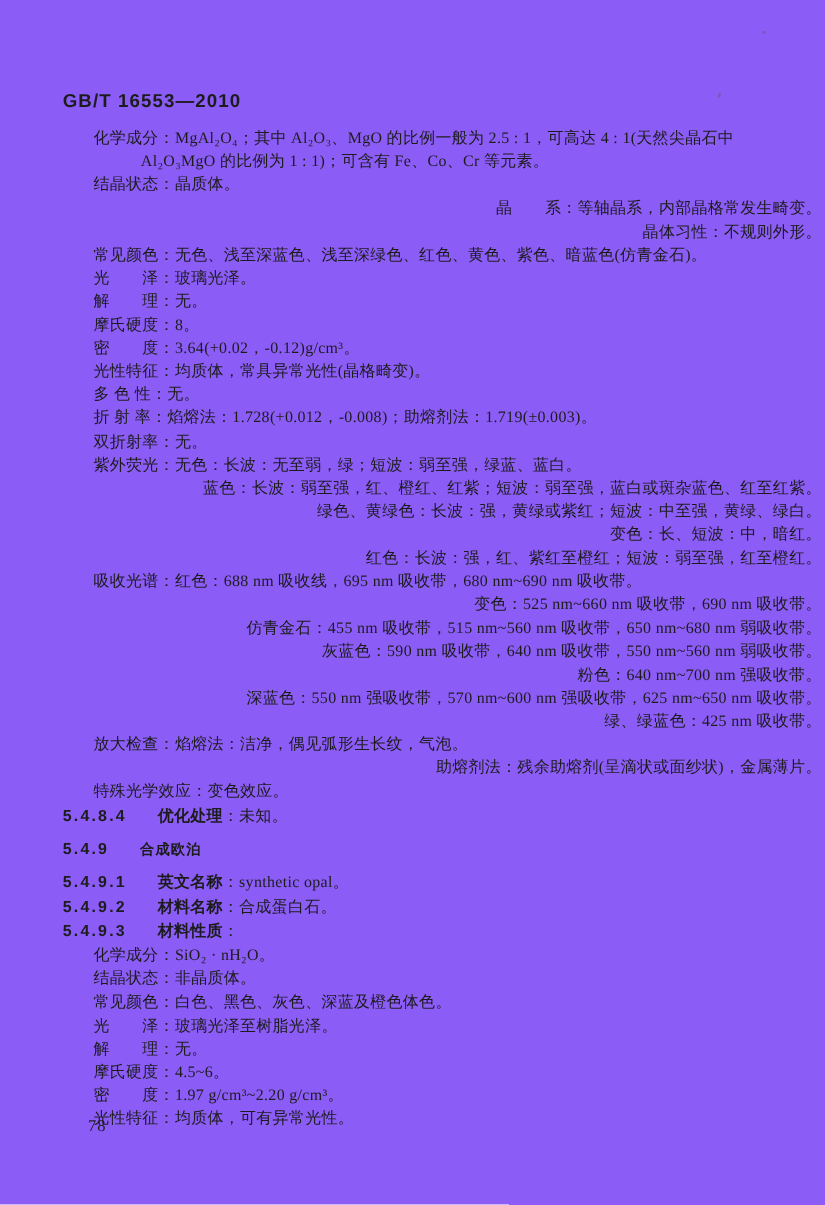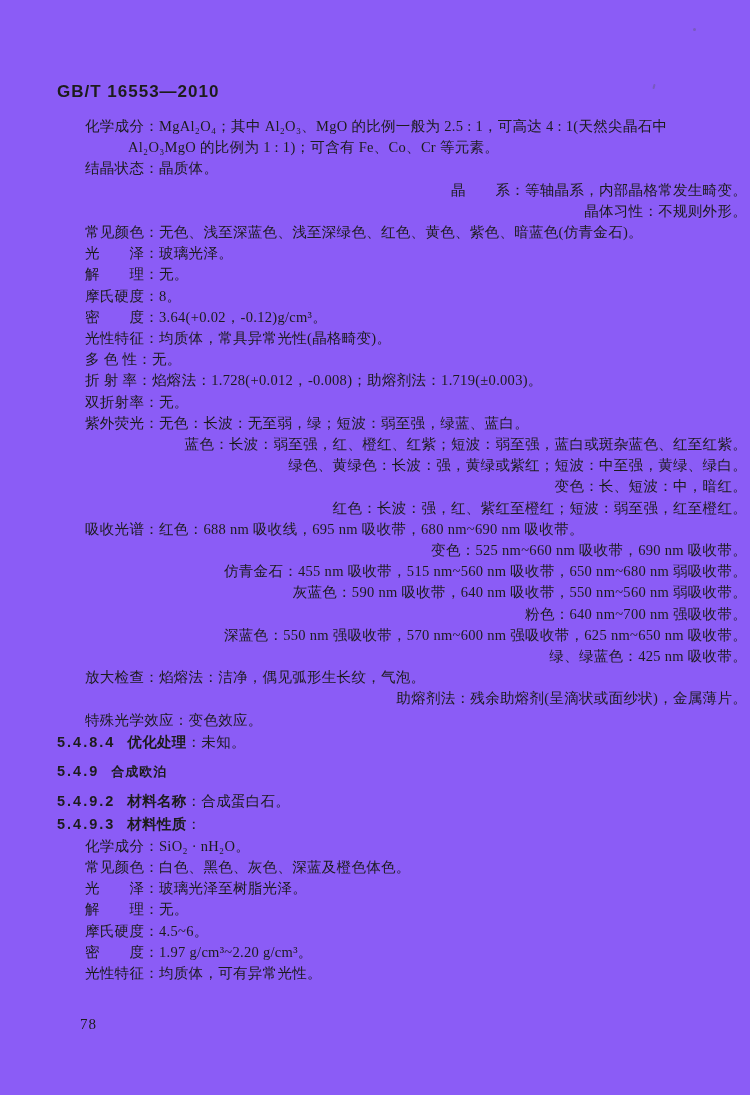--- a/index.html
+++ b/index.html
@@ -40,21 +40,21 @@
   }
   .line--body { padding-left: 28px; }
   .line--cont { padding-left: 71px; }
   .line--sub  { padding-left: 77px; text-align: right; }
   .line--section { margin: 1px 0; }
   .line--h3 { margin: 8px 0 9px; }
   .num {
     font-family: "Liberation Sans", "DejaVu Sans", sans-serif;
     font-weight: 700;
     letter-spacing: 2px;
-    margin-right: 12px;
+    margin-right: 28px;
   }
   .blabel {
     font-family: "Liberation Sans", "DejaVu Sans", sans-serif;
     font-weight: 700;
     margin-top: 40px;
   }
   .line--h3 .blabel { font-size: 13px; letter-spacing: 1px; }
   .footer {
     position: absolute;
     left: 80px;
@@ -107,23 +107,25 @@
       <div class="line line--sub"><span>仿青金石：455 nm 吸收带，515 nm~560 nm 吸收带，650 nm~680 nm 弱吸收带。</span></div>
       <div class="line line--sub"><span>灰蓝色：590 nm 吸收带，640 nm 吸收带，550 nm~560 nm 弱吸收带。</span></div>
       <div class="line line--sub"><span>粉色：640 nm~700 nm 强吸收带。</span></div>
       <div class="line line--sub"><span>深蓝色：550 nm 强吸收带，570 nm~600 nm 强吸收带，625 nm~650 nm 吸收带。</span></div>
       <div class="line line--sub"><span>绿、绿蓝色：425 nm 吸收带。</span></div>
       <div class="line line--body"><span>放大检查：焰熔法：洁净，偶见弧形生长纹，气泡。</span></div>
       <div class="line line--sub"><span>助熔剂法：残余助熔剂(呈滴状或面纱状)，金属薄片。</span></div>
       <div class="line line--body"><span>特殊光学效应：变色效应。</span></div>
       <div class="line line--section"><span class="num">5.4.8.4</span><span class="blabel">优化处理</span><span>：未知。</span></div>
       <div class="line line--h3"><span class="num">5.4.9</span><span class="blabel">合成欧泊</span></div>
+      <div class="line line--section"><span class="num">5.4.9.1</span><span class="blabel">英文名称</span><span>：synthetic opal。</span></div>
       <div class="line line--section"><span class="num">5.4.9.2</span><span class="blabel">材料名称</span><span>：合成蛋白石。</span></div>
       <div class="line line--section"><span class="num">5.4.9.3</span><span class="blabel">材料性质</span><span>：</span></div>
       <div class="line line--body"><span>化学成分：SiO₂ · nH₂O。</span></div>
+      <div class="line line--body"><span>结晶状态：非晶质体。</span></div>
       <div class="line line--body"><span>常见颜色：白色、黑色、灰色、深蓝及橙色体色。</span></div>
       <div class="line line--body"><span>光　　泽：玻璃光泽至树脂光泽。</span></div>
       <div class="line line--body"><span>解　　理：无。</span></div>
       <div class="line line--body"><span>摩氏硬度：4.5~6。</span></div>
       <div class="line line--body"><span>密　　度：1.97 g/cm³~2.20 g/cm³。</span></div>
       <div class="line line--body"><span>光性特征：均质体，可有异常光性。</span></div>
     </div>
 
   <div class="footer">78</div>
 </div>

